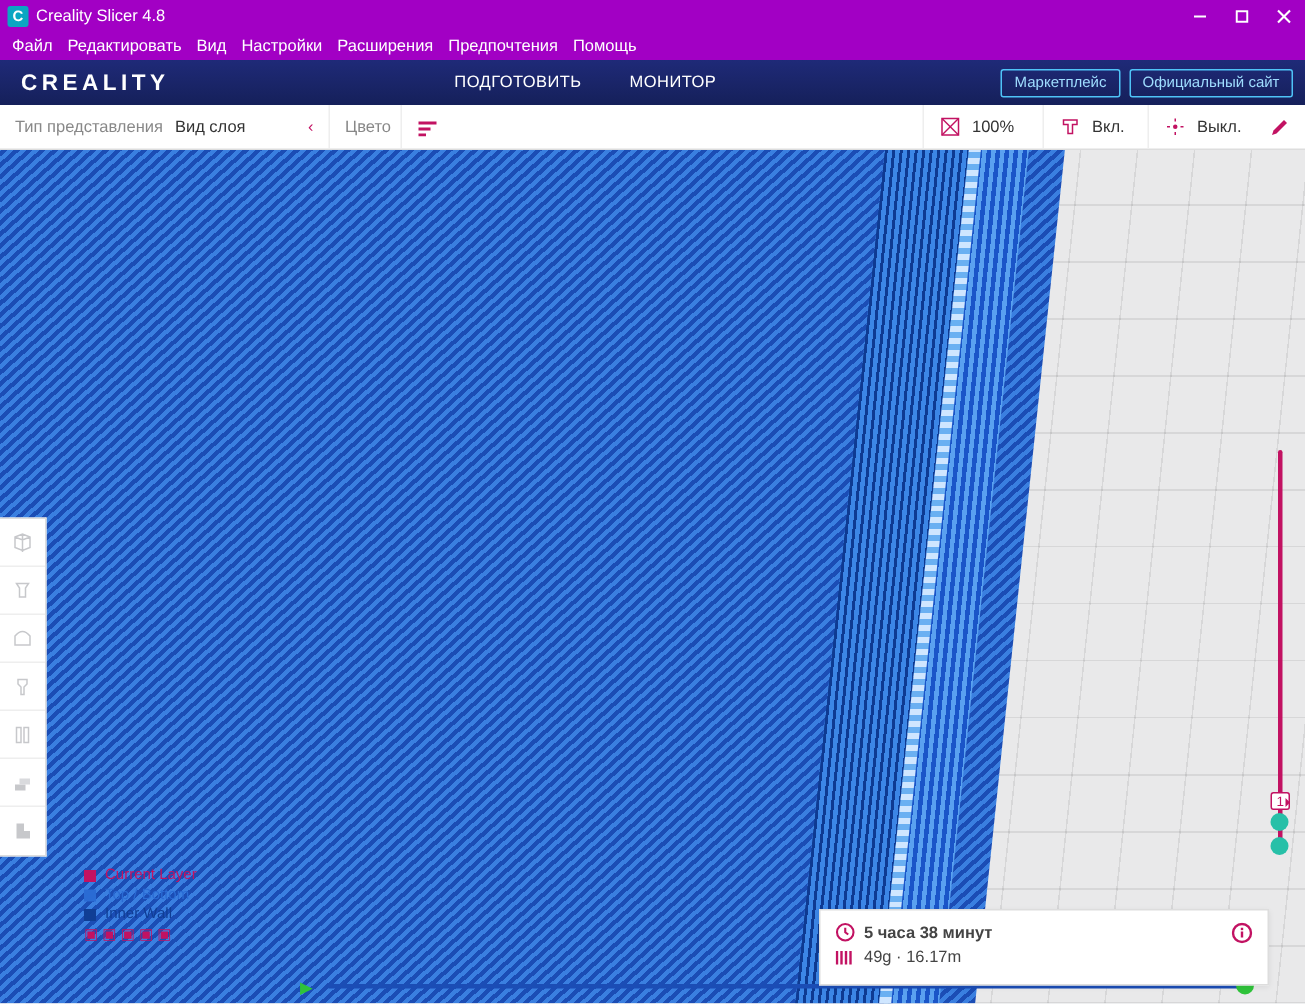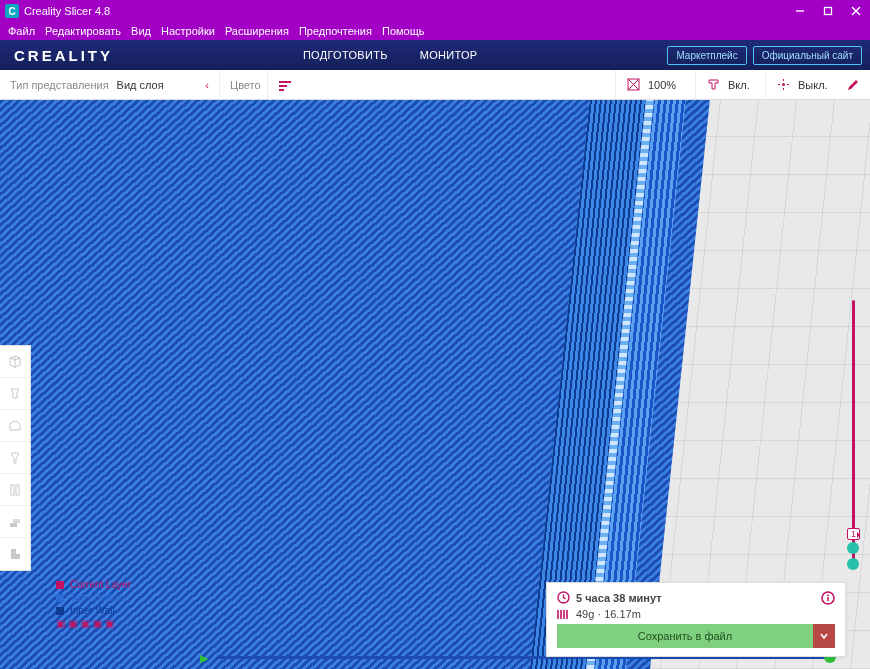--- a/index.html
+++ b/index.html
@@ -285,22 +285,14 @@
       <span class="i">
           <svg width="13" height="11">
             <line x1="1" y1="1" x2="1" y2="10" stroke="#c21262" stroke-width="1.6"></line>
             <line x1="4" y1="1" x2="4" y2="10" stroke="#c21262" stroke-width="1.6"></line>
             <line x1="7" y1="1" x2="7" y2="10" stroke="#c21262" stroke-width="1.6"></line>
             <line x1="10" y1="1" x2="10" y2="10" stroke="#c21262" stroke-width="1.6"></line>
           </svg>
         </span>
       <span>49g · 16.17m</span>
     </div>
-    <div class="savebtn">
-      <div class="main">Сохранить в файл</div>
-      <div class="drop">
-          <svg width="10" height="10">
-            <path d="M2 3 l3 4 3 -4" fill="none" stroke="#fff" stroke-width="1.6"></path>
-          </svg>
-        </div>
-    </div>
   </div>
 </div>
 
 </body></html>

